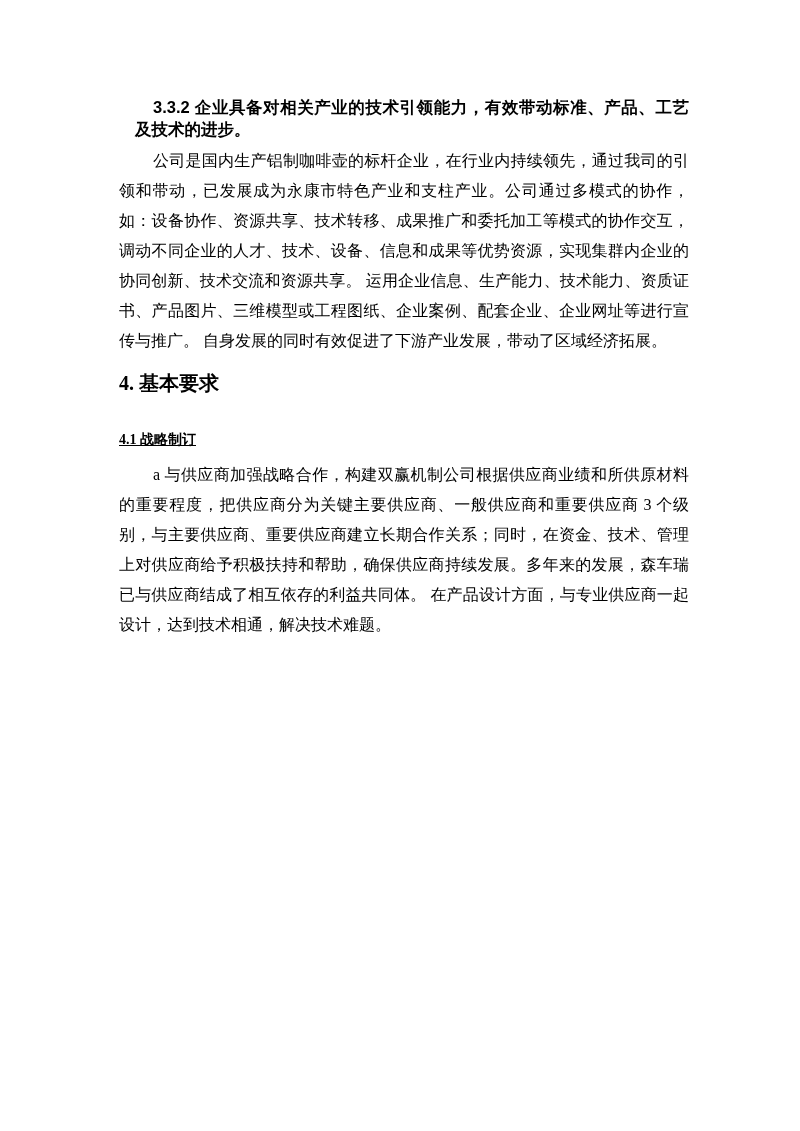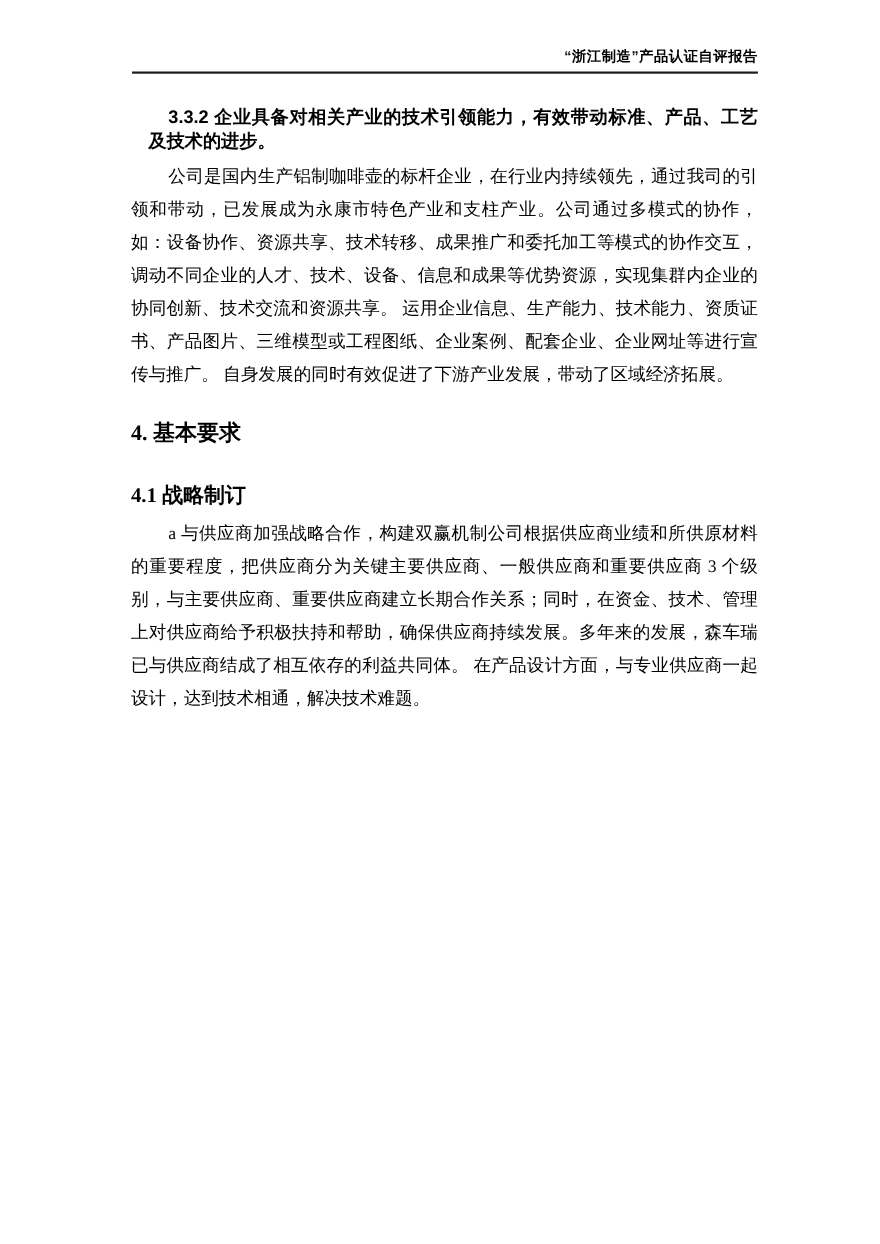--- a/index.html
+++ b/index.html
@@ -43,48 +43,46 @@
     line-height:30px;
     text-indent:34px;
     text-align:justify;
     margin:2px 0 6px 0;
   }
   .h-chapter{
     font-family:"Liberation Serif","DejaVu Serif",serif;
     font-weight:bold;
     font-size:20px;
     line-height:26px;
-    margin:25px 0 0 0;
+    margin:14px 0 0 0;
   }
   .h-section{
     font-family:"Liberation Serif","DejaVu Serif",serif;
     font-weight:bold;
-    font-size:19px;
+    font-size:14px;
     line-height:20px;
     margin:34px 0 10px 0;
+    text-decoration:underline;
   }
   .h-section.tight{
     margin:16px 0 8px 0;
   }
   .h-subsection{
     font-family:"Liberation Serif","DejaVu Serif",serif;
     font-weight:bold;
     font-size:15.5px;
     line-height:20px;
     margin:20px 0 4px -6px;
   }
 </style>
 </head>
 <body>
 
 <div class="page">
 
-  <div class="doc-header">
-    <span>“浙江制造”产品认证自评报告</span>
-  </div>
 
   <div class="content">
 
     <h3 class="h-sub">3.3.2 企业具备对相关产业的技术引领能力，有效带动标准、产品、工艺及技术的进步。</h3>
 
     <p class="para">公司是国内生产铝制咖啡壶的标杆企业，在行业内持续领先，通过我司的引领和带动，已发展成为永康市特色产业和支柱产业。公司通过多模式的协作，如：设备协作、资源共享、技术转移、成果推广和委托加工等模式的协作交互，调动不同企业的人才、技术、设备、信息和成果等优势资源，实现集群内企业的协同创新、技术交流和资源共享。 运用企业信息、生产能力、技术能力、资质证书、产品图片、三维模型或工程图纸、企业案例、配套企业、企业网址等进行宣传与推广。 自身发展的同时有效促进了下游产业发展，带动了区域经济拓展。</p>
 
 
 
     <h1 class="h-chapter">4. 基本要求</h1>

